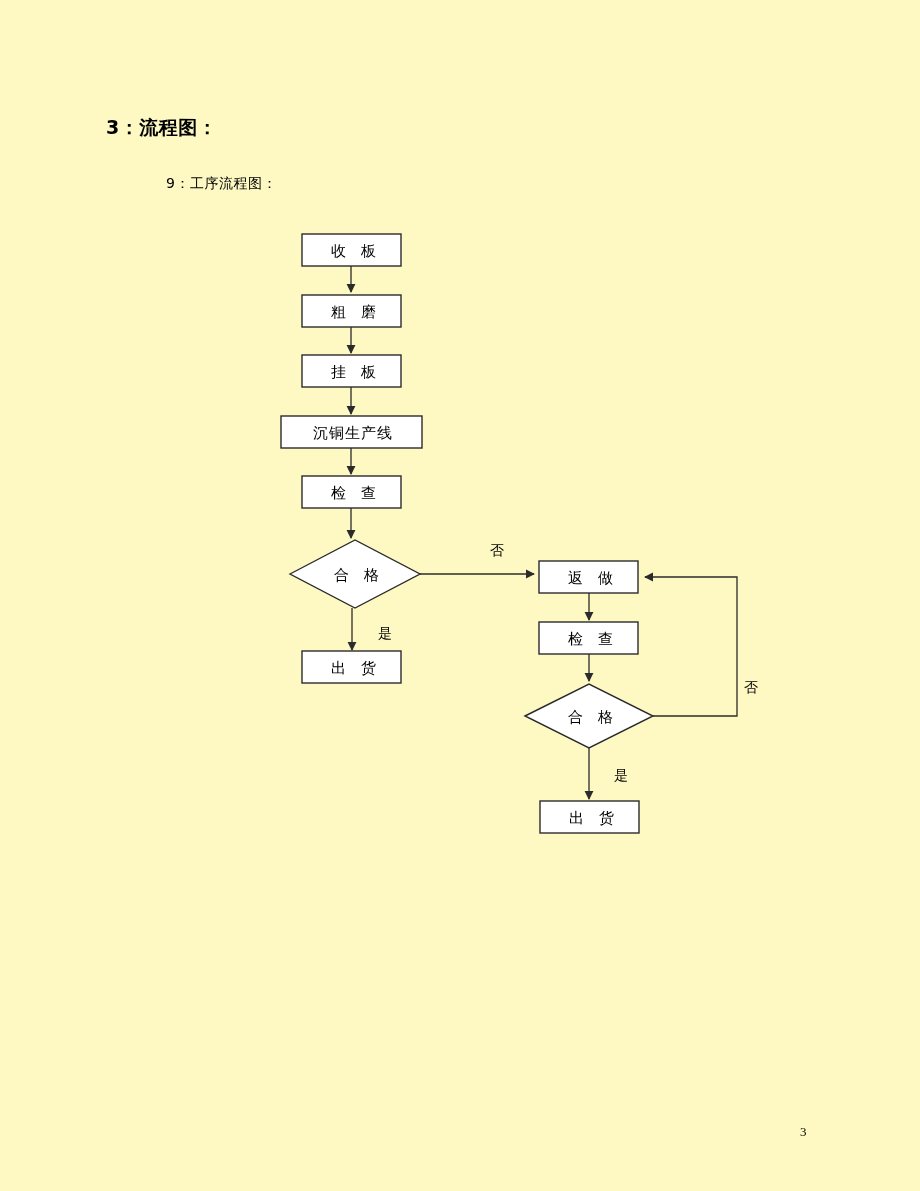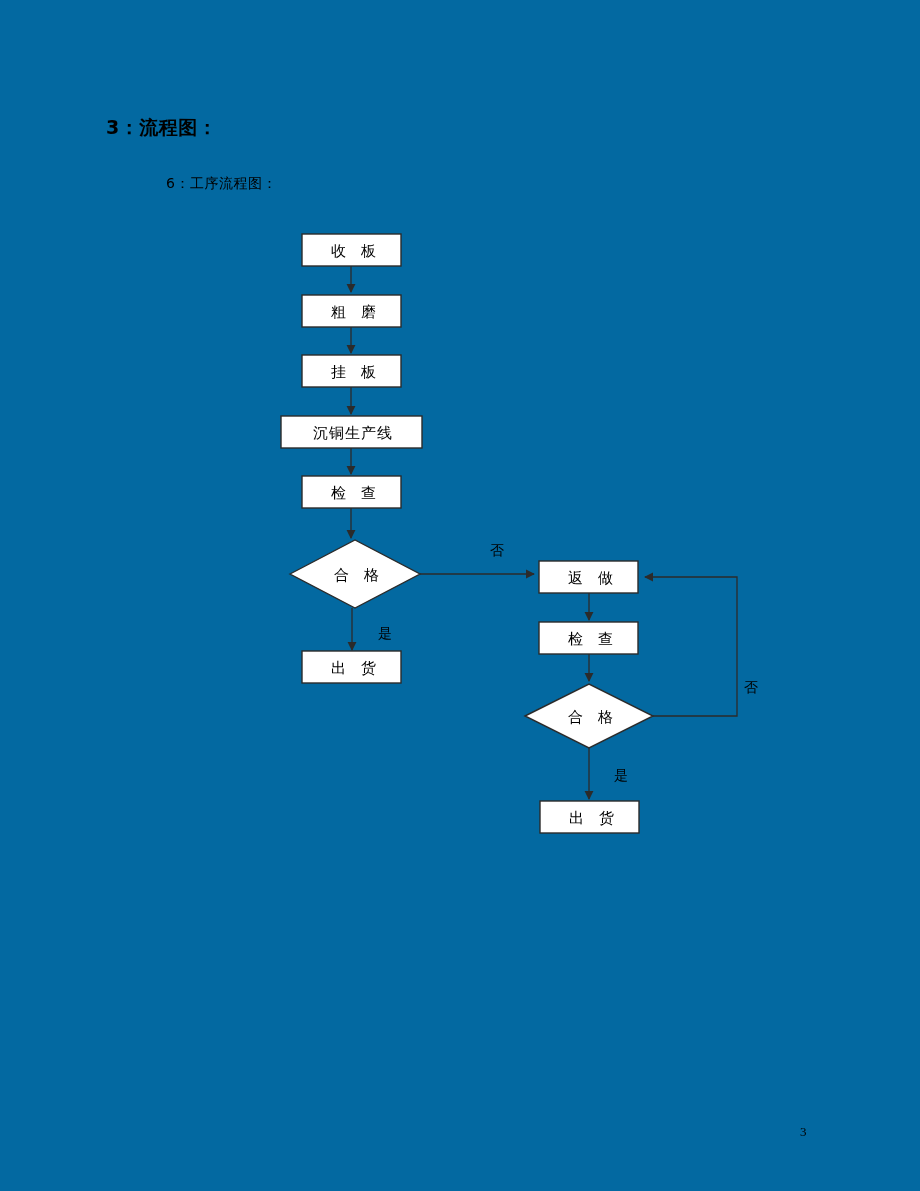--- a/index.html
+++ b/index.html
@@ -9,21 +9,21 @@
     background: #ffffff;
   }
   body {
     font-family: "DejaVu Sans", "Liberation Sans", sans-serif;
     color: #000000;
   }
   #page {
     position: relative;
     width: 920px;
     height: 1191px;
-    background: #0369a1;
+    background: #fef9c3;
     overflow: hidden;
   }
   .heading {
     position: absolute;
     left: 106px;
     top: 116px;
     font-size: 19px;
     font-weight: bold;
     letter-spacing: 0.5px;
     line-height: 1.2;
@@ -80,21 +80,21 @@
     stroke-width: 1.3;
     fill: none;
   }
 </style>
 </head>
 <body>
 
 <div id="page">
 
   <div class="heading">3：流程图：</div>
-  <div class="subheading">6：工序流程图：</div>
+  <div class="subheading">9：工序流程图：</div>
 
   <div id="chart-area">
     <svg width="920" height="1000" viewBox="0 0 920 1000">
       <defs>
         <marker id="arrow" viewBox="0 0 10 10" refX="9" refY="5" markerWidth="7" markerHeight="7" orient="auto-start-reverse">
           <path d="M 0 0 L 10 5 L 0 10 z" fill="#2b2b2b"></path>
         </marker>
       </defs>
 
       <g>

